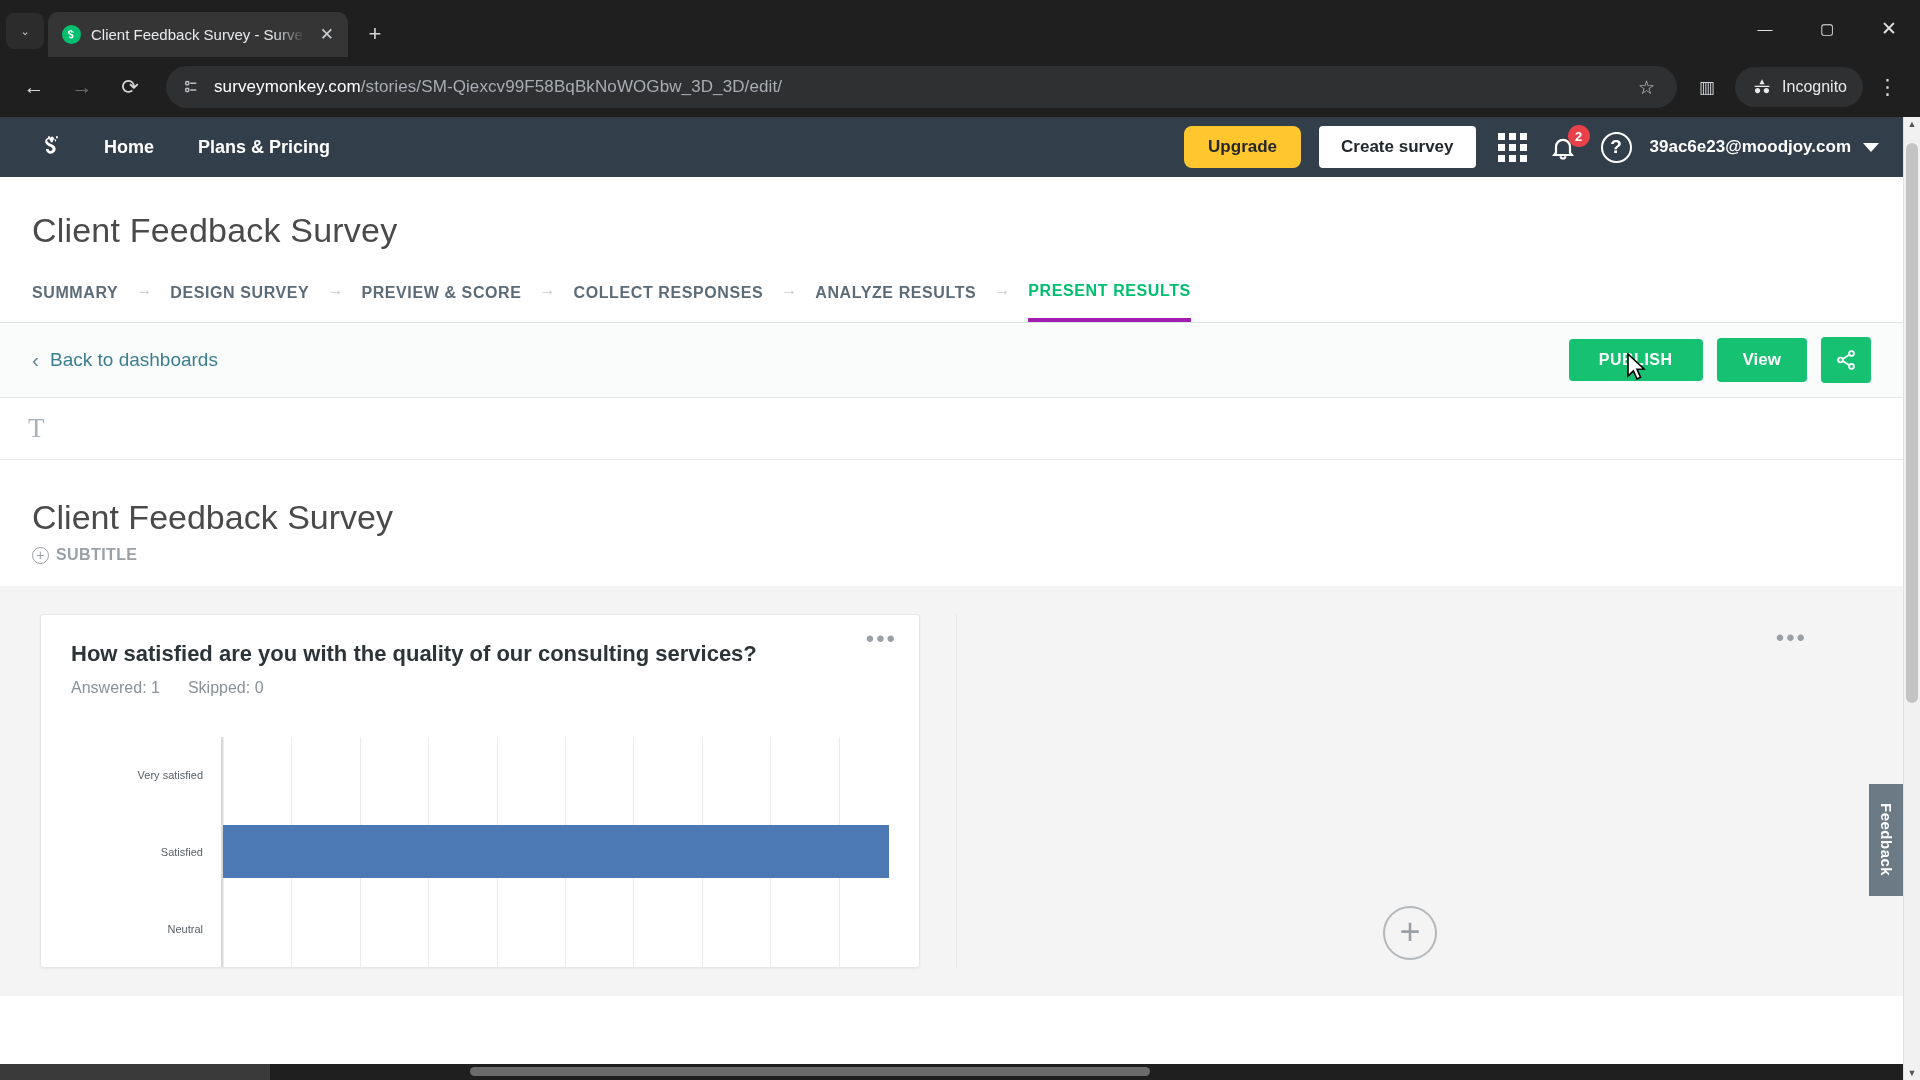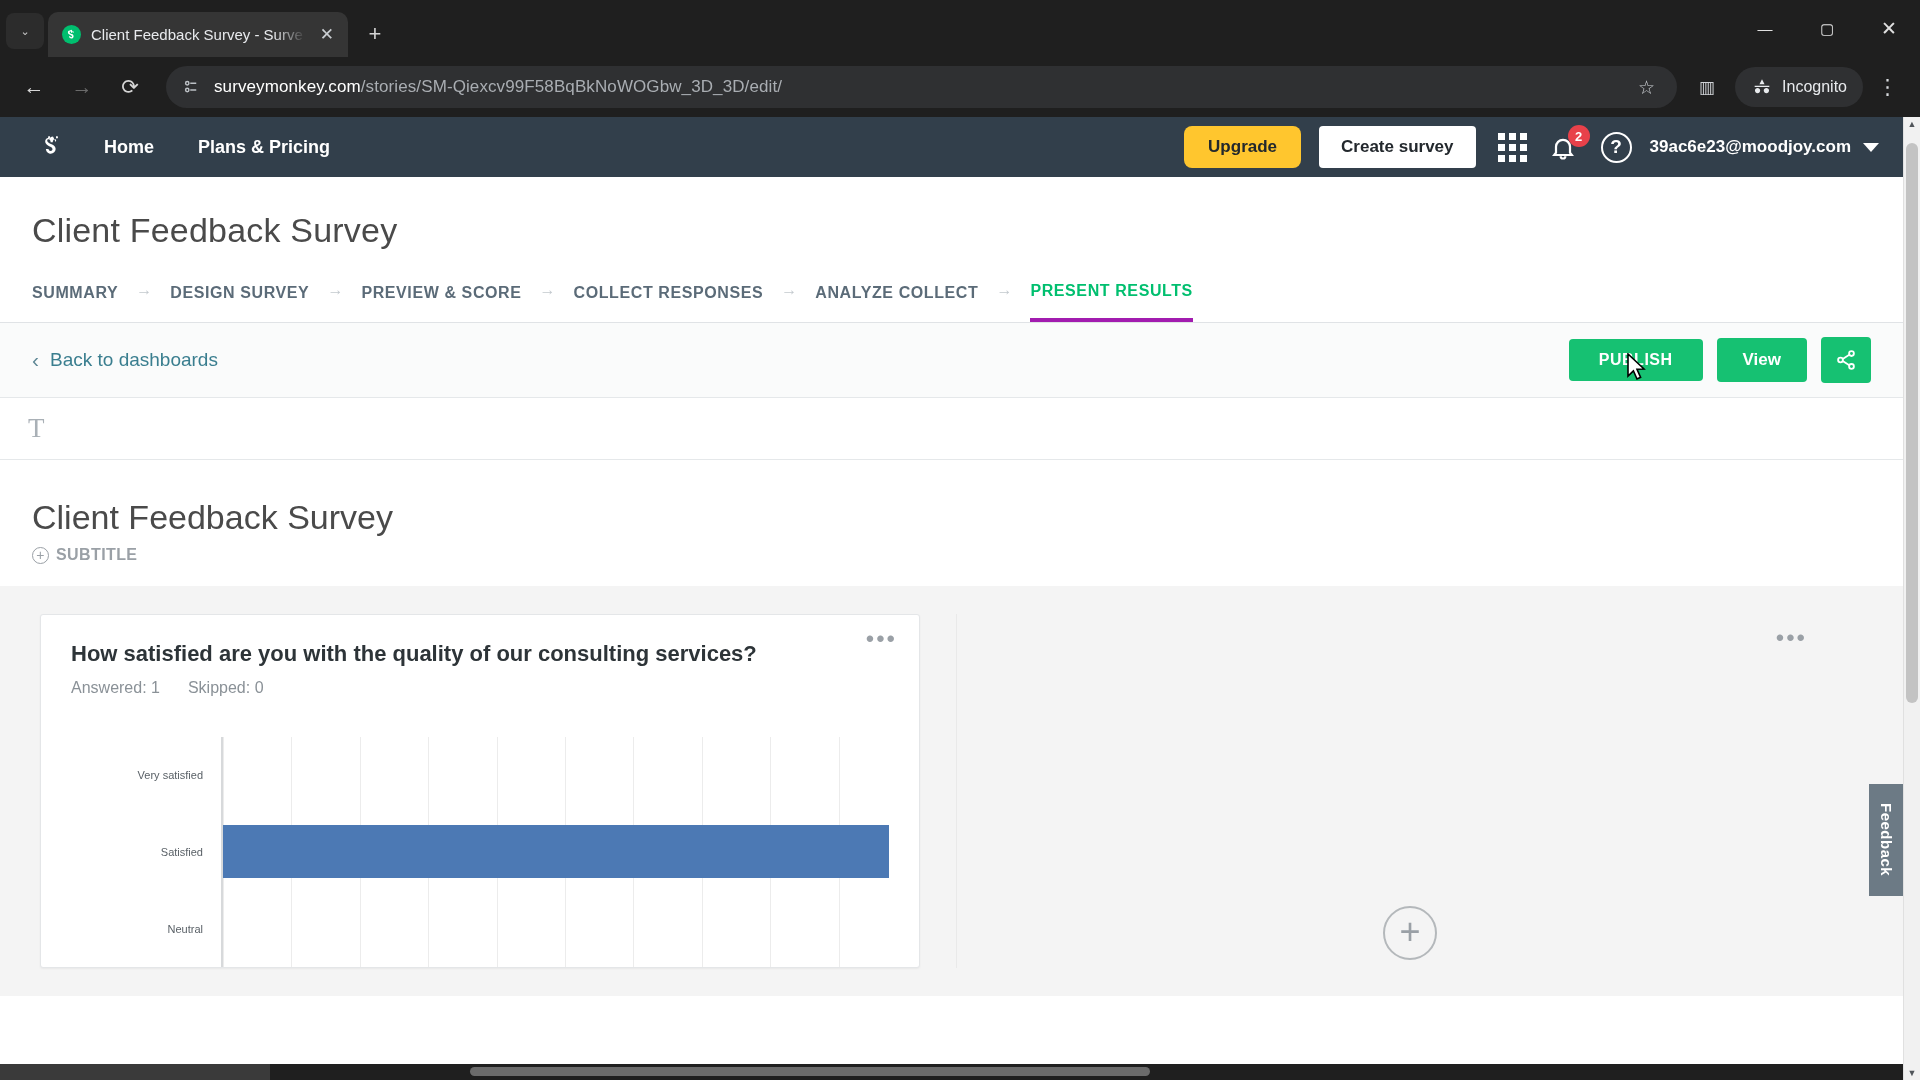--- a/index.html
+++ b/index.html
@@ -370,21 +370,21 @@
 
       <div class="tabs-row">
         <span class="nav-tab">SUMMARY</span>
         <span class="tab-arrow">→</span>
         <span class="nav-tab">DESIGN SURVEY</span>
         <span class="tab-arrow">→</span>
         <span class="nav-tab">PREVIEW &amp; SCORE</span>
         <span class="tab-arrow">→</span>
         <span class="nav-tab">COLLECT RESPONSES</span>
         <span class="tab-arrow">→</span>
-        <span class="nav-tab">ANALYZE COLLECT</span>
+        <span class="nav-tab">ANALYZE RESULTS</span>
         <span class="tab-arrow">→</span>
         <span class="nav-tab active">PRESENT RESULTS</span>
       </div>
 
       <div class="action-row">
         <a class="back-link">
           <span class="back-chevron">‹</span>
           <span>Back to dashboards</span>
         </a>
         <div class="action-right">

